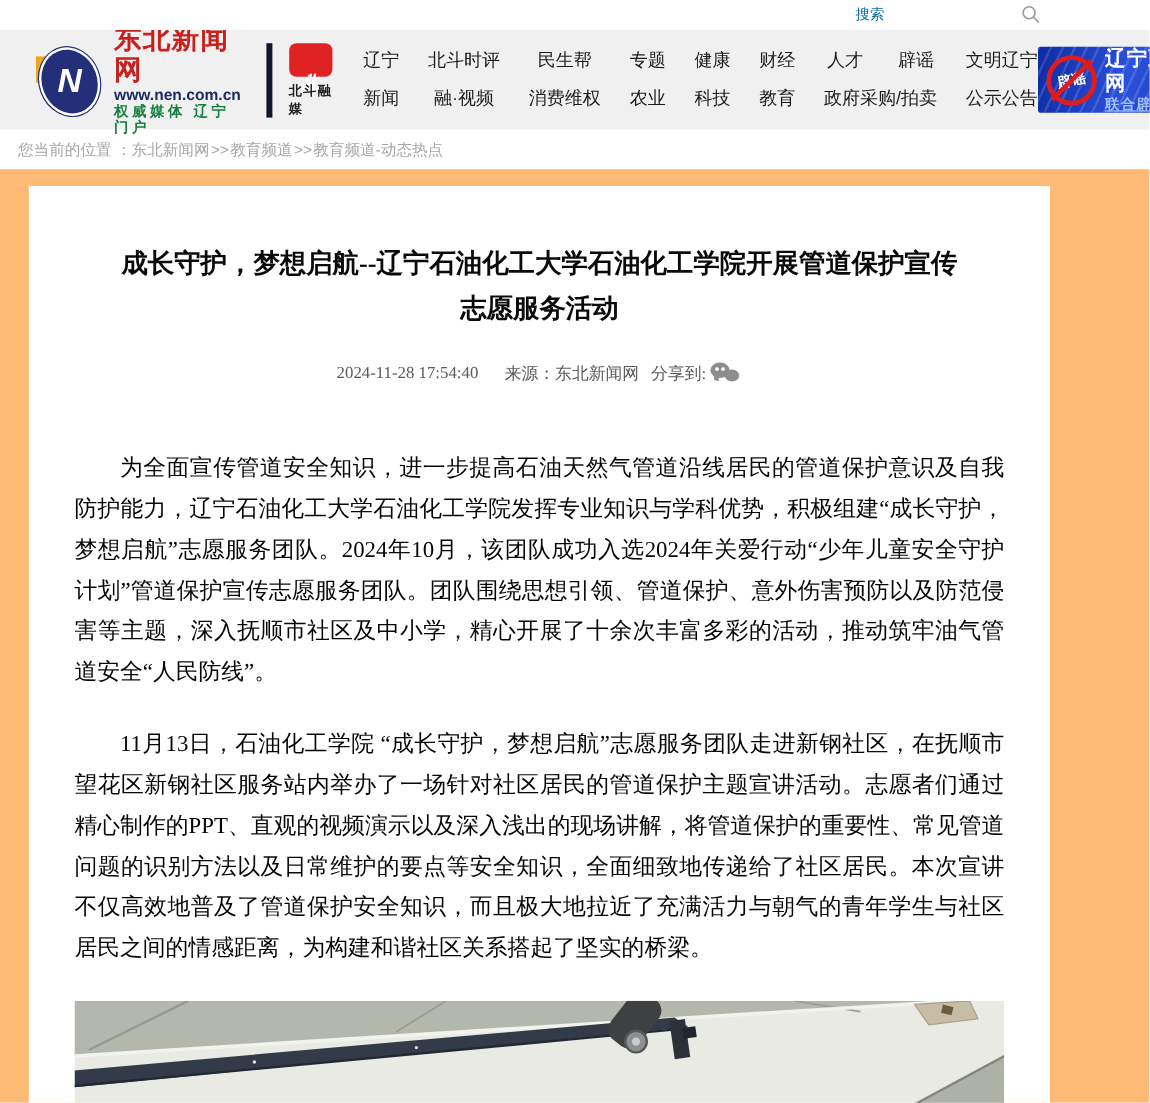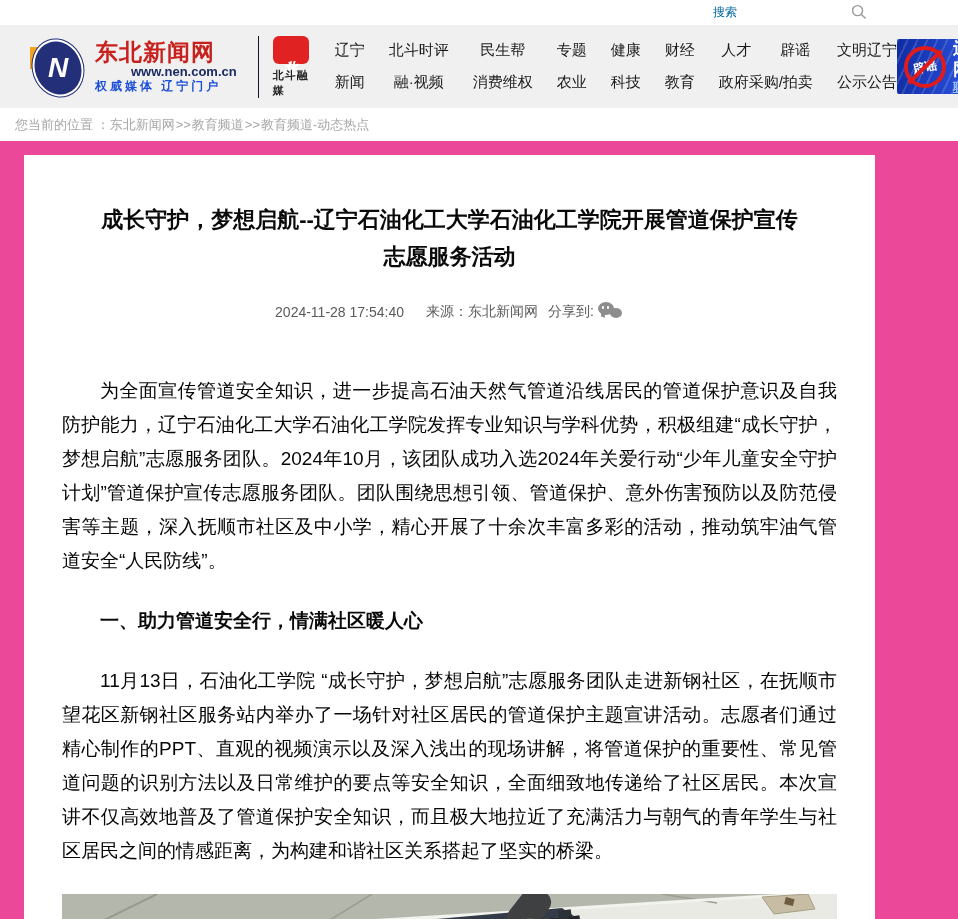--- a/index.html
+++ b/index.html
@@ -12,24 +12,24 @@
   .header{height:83px;background:#f0f0f0;display:flex;align-items:center;padding-left:30px;box-sizing:border-box;}
   .logo{display:flex;align-items:center;gap:9px;cursor:pointer;}
   .globe{position:relative;width:56px;height:58px;flex:0 0 auto;}
   .globe .sq{position:absolute;left:0;top:9px;width:22px;height:22px;background:#f3a31e;}
   .globe .ellipse{position:absolute;left:3px;top:1px;width:46px;height:54px;background:#232f78;
     border-radius:50%;transform:rotate(-20deg);display:flex;align-items:center;justify-content:center;
     border:2px solid #fff;box-shadow:0 0 0 1px #232f78;}
   .globe .n{color:#fff;font-size:28px;font-weight:bold;font-style:italic;transform:rotate(20deg);}
   .logo-text{display:flex;flex-direction:column;line-height:1.15;}
   .site-name{color:#c8201d;font-size:23px;font-weight:bold;letter-spacing:1px;}
-  .site-url{color:#1c2a63;font-size:13px;font-weight:bold;margin-left:36px;}
-  .site-slogan{color:#1d4ed8;font-size:12px;font-weight:bold;letter-spacing:3px;}
+  .site-url{color:#1c2a63;font-size:13px;font-weight:bold;}
+  .site-slogan{color:#15803d;font-size:12px;font-weight:bold;letter-spacing:3px;}
   .beidou{display:flex;flex-direction:column;align-items:flex-start;margin-left:12px;padding-left:14px;
-    border-left:1px solid #0f172a;height:62px;justify-content:center;cursor:pointer;}
+    border-left:5px solid #0f172a;height:62px;justify-content:center;cursor:pointer;}
   .beidou-icon{width:36px;height:36px;background:#e12222;border-radius:6px;color:#fff;display:flex;
     align-items:center;justify-content:center;font-size:14px;font-weight:bold;font-style:italic;
     writing-mode:vertical-rl;letter-spacing:0;line-height:1;}
   .beidou-label{font-size:11px;font-weight:bold;color:#222;margin-top:4px;letter-spacing:1px;}
   
   .nav{display:grid;grid-template-columns:repeat(9,auto);column-gap:24px;row-gap:13px;
     margin-left:26px;align-items:center;}
   .nav-item{font-size:15px;color:#1a1a1a;text-decoration:none;white-space:nowrap;text-align:center;cursor:pointer;}
   
   .banner{margin-left:auto;margin-right:78px;width:136px;height:55px;border-radius:2px;position:relative;
@@ -43,21 +43,21 @@
   .no-rumor .badge-text{color:#fff;font-size:12px;font-weight:bold;transform:rotate(-12deg);line-height:1;}
   .banner-text{position:relative;margin-left:7px;line-height:1.25;}
   .banner-line1{color:#fff;font-size:17px;font-weight:bold;letter-spacing:1px;}
   .banner-line2{color:#9fc0ff;font-size:12px;font-weight:bold;letter-spacing:1px;text-decoration:underline;}
   
   .breadcrumb-bar{height:33px;background:#fff;display:flex;align-items:center;padding-left:15px;
     font-size:13px;color:#a6a6a6;}
   .breadcrumb-bar a{color:#a6a6a6;text-decoration:none;cursor:pointer;}
   .crumb-sep{margin:0 1px;}
   
-  .page-bg{background:#ec4899;height:778px;box-sizing:border-box;padding-top:14px;}
+  .page-bg{background:#fdba74;height:778px;box-sizing:border-box;padding-top:14px;font-family:Liberation Serif, serif;}
   .card{margin-left:24px;width:851px;background:#fff;min-height:900px;box-sizing:border-box;
     padding:46px 38px 0 38px;}
   .article-title{max-width:700px;margin:0 auto;text-align:center;font-size:22px;font-weight:bold;
     color:#0a0a0a;line-height:37px;}
   .meta{margin-top:27px;text-align:center;font-size:14px;color:#5a5a5a;display:flex;
     justify-content:center;align-items:center;gap:0;}
   .meta .time{margin-right:22px;}
   .meta .share-label{margin-left:10px;text-align:center;}
   .wechat-icon{position:relative;width:26px;height:20px;margin-left:4px;display:inline-block;cursor:pointer;}
   .wechat-icon .b1{position:absolute;left:0;top:0;width:16px;height:13px;background:#8d8d8d;border-radius:50%;}
@@ -155,21 +155,20 @@
       <span class="share-label">分享到:</span>
       <span class="wechat-icon">
         <span class="b1"></span>
           <span class="tail"></span>
           <span class="b2"></span>
       </span>
     </div>
 
     <div class="body-text">
       <p>为全面宣传管道安全知识，进一步提高石油天然气管道沿线居民的管道保护意识及自我防护能力，辽宁石油化工大学石油化工学院发挥专业知识与学科优势，积极组建“成长守护，梦想启航”志愿服务团队。2024年10月，该团队成功入选2024年关爱行动“少年儿童安全守护计划”管道保护宣传志愿服务团队。团队围绕思想引领、管道保护、意外伤害预防以及防范侵害等主题，深入抚顺市社区及中小学，精心开展了十余次丰富多彩的活动，推动筑牢油气管道安全“人民防线”。</p>
-      <p class="section-heading">一、助力管道安全行，情满社区暖人心</p>
       <p>11月13日，石油化工学院 “成长守护，梦想启航”志愿服务团队走进新钢社区，在抚顺市望花区新钢社区服务站内举办了一场针对社区居民的管道保护主题宣讲活动。志愿者们通过精心制作的PPT、直观的视频演示以及深入浅出的现场讲解，将管道保护的重要性、常见管道问题的识别方法以及日常维护的要点等安全知识，全面细致地传递给了社区居民。本次宣讲不仅高效地普及了管道保护安全知识，而且极大地拉近了充满活力与朝气的青年学生与社区居民之间的情感距离，为构建和谐社区关系搭起了坚实的桥梁。</p>
 
       <div class="photo-wrap">
         <svg width="775" height="170" viewBox="0 0 775 170">
 
           <rect x="0" y="0" width="775" height="170" fill="#e9eae4"></rect>
 
           <polygon points="0,0 740,0 0,46" fill="#b4b7ac"></polygon>
           <line x1="95" y1="0" x2="12" y2="41" stroke="#979a8f" stroke-width="2"></line>
           <line x1="310" y1="0" x2="268" y2="26" stroke="#9b9e93" stroke-width="1.6"></line>

